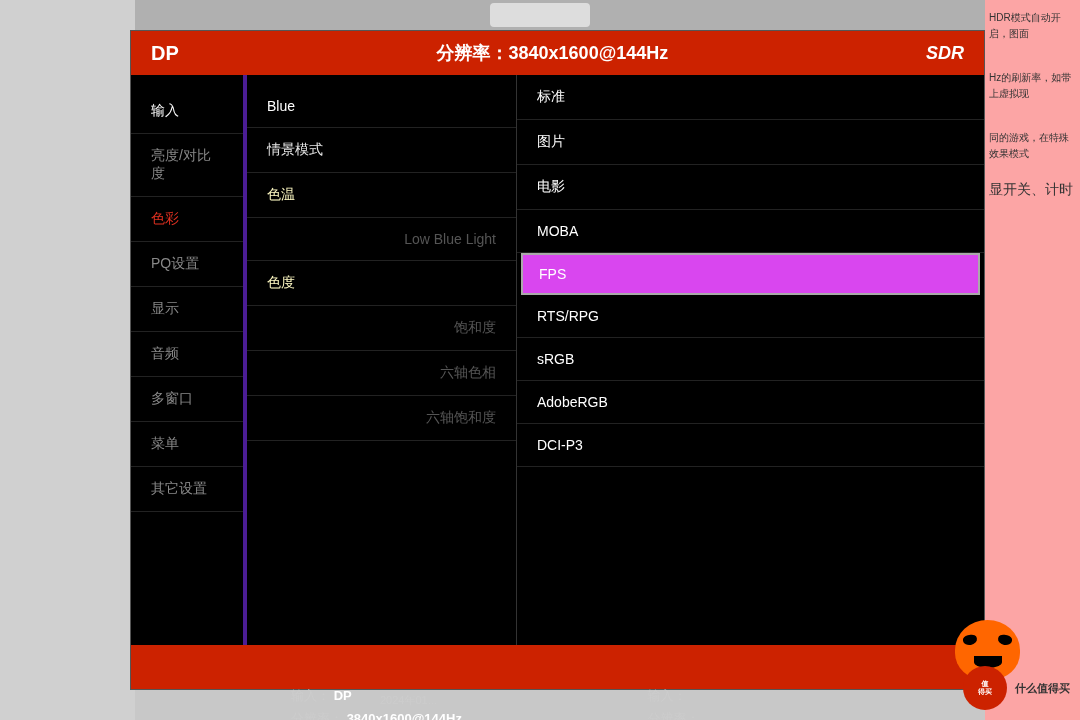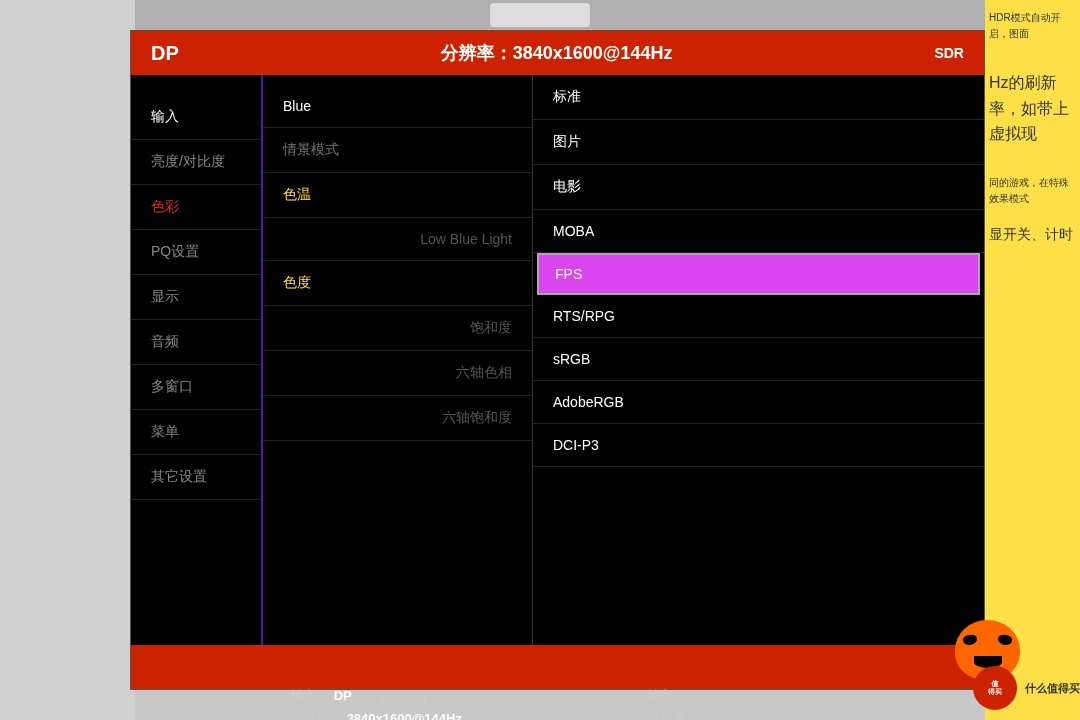--- a/index.html
+++ b/index.html
@@ -20,29 +20,29 @@
       background: #d0d0d0;
     }
 
     
     .right-text {
       position: absolute;
       right: 0;
       top: 0;
       width: 95px;
       height: 100%;
-      background: #fde047;
+      background: #fca5a5;
       font-size: 11px;
       color: #333;
       padding: 8px 4px;
       line-height: 1.6;
       overflow: hidden;
     }
     .right-text .rt1 { color: #333; font-size: 10px; margin-top: 2px; }
-    .right-text .rt2 { color: #333; font-size: 16px; margin-top: 28px; }
+    .right-text .rt2 { color: #333; font-size: 10px; margin-top: 28px; }
     .right-text .rt3 { color: #333; font-size: 10px; margin-top: 28px; }
     .right-text .rt4 { color: #333; font-size: 14px; margin-top: 16px; }
 
     
     .osd-container {
       position: absolute;
       left: 130px;
       top: 30px;
       width: 855px;
       height: 660px;
@@ -58,58 +58,58 @@
       align-items: center;
       justify-content: space-between;
       padding: 0 20px;
       color: white;
       font-size: 18px;
       font-weight: bold;
     }
     .osd-header .title { font-size: 20px; font-weight: bold; }
     .osd-header .resolution { font-size: 16px; }
     .osd-header .resolution span { font-weight: bold; font-size: 18px; }
-    .osd-header .sdr { font-size: 14px; font-weight: bold; }
+    .osd-header .sdr { font-size: 18px; font-weight: bold; font-style: italic; }
 
     
     .osd-content {
       display: flex;
       height: calc(100% - 44px - 44px);
     }
 
     
     .osd-nav {
-      width: 132px;
-      border-right: 2px solid #4c1d95;
-      padding-top: 20px;
+      width: 116px;
+      border-right: 4px solid #4c1d95;
+      padding-top: 14px;
     }
     .osd-nav-item {
       padding: 13px 20px;
       color: #888;
       font-size: 14px;
       border-bottom: 1px solid #222;
       cursor: pointer;
     }
     .osd-nav-item.active { color: #fff; }
     .osd-nav-item.red-text { color: #e03020; }
 
     
     .osd-middle {
       width: 270px;
       border-right: 1px solid #333;
       padding-top: 10px;
     }
     .osd-middle-item {
       padding: 13px 20px;
-      color: #fde047;
+      color: #fef9c3;
       font-size: 14px;
       border-bottom: 1px solid #222;
     }
     .osd-middle-item.active { color: #fff; }
-    .osd-middle-item.red-text { color: #737373; }
+    .osd-middle-item.red-text { color: #e5e5e5; }
     .osd-middle-item.dim { color: #555; text-align: right; }
 
     
     .osd-right {
       flex: 1;
     }
     .osd-right-item {
       padding: 13px 20px;
       color: #888;
       font-size: 14px;
@@ -319,21 +319,21 @@
   </div>
 
   <div class="osd-bottom-bar"></div>
 
 </div>
 
 <div style="position:absolute; bottom: 12px; left: 380px; color: #ccc; font-size: 11px; z-index:10;">
   <span>2024年01...</span>
 </div>
 
-<div style="position:absolute; bottom: 10px; right: 0; display:flex; align-items:center; gap:8px; z-index:20;">
+<div style="position:absolute; bottom: 10px; right: 10px; display:flex; align-items:center; gap:8px; z-index:20;">
   <div style="width:44px;height:44px;background:#cc2200;border-radius:50%;display:flex;align-items:center;justify-content:center;">
     <span style="color:white;font-size:7px;font-weight:bold;text-align:center;line-height:1.2;">值<br>得买</span>
   </div>
   <span style="color:#333;font-size:11px;font-weight:bold;">什么值得买</span>
 </div>
 
 <div style="position:absolute; bottom: 40px; right: 55px; width:70px; height:70px; z-index:5; overflow:hidden;">
   <div style="width:65px;height:60px;background:#ff6600;border-radius:50% 50% 45% 45%;position:relative;top:10px;">
     <div style="position:absolute;top:15px;left:8px;width:14px;height:10px;background:#000;border-radius:40% 40% 50% 50%;transform:rotate(-10deg);"></div>
     <div style="position:absolute;top:15px;right:8px;width:14px;height:10px;background:#000;border-radius:40% 40% 50% 50%;transform:rotate(10deg);"></div>

